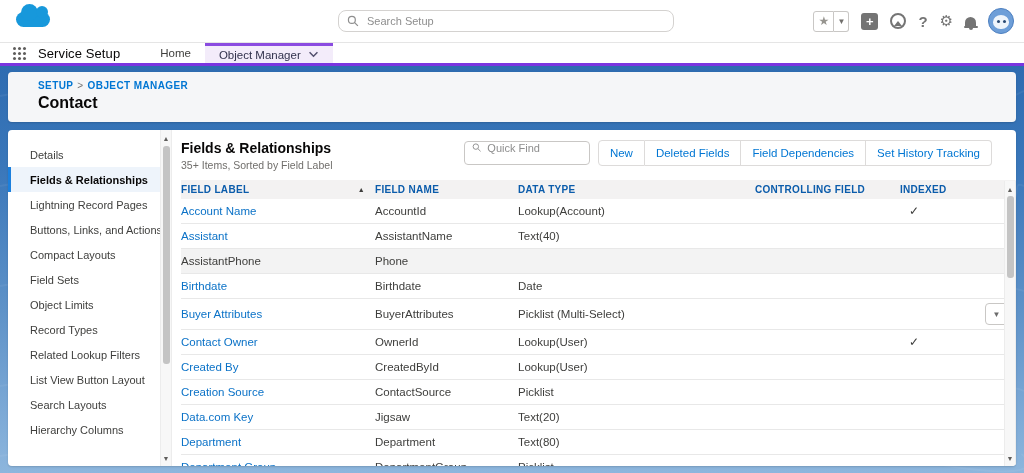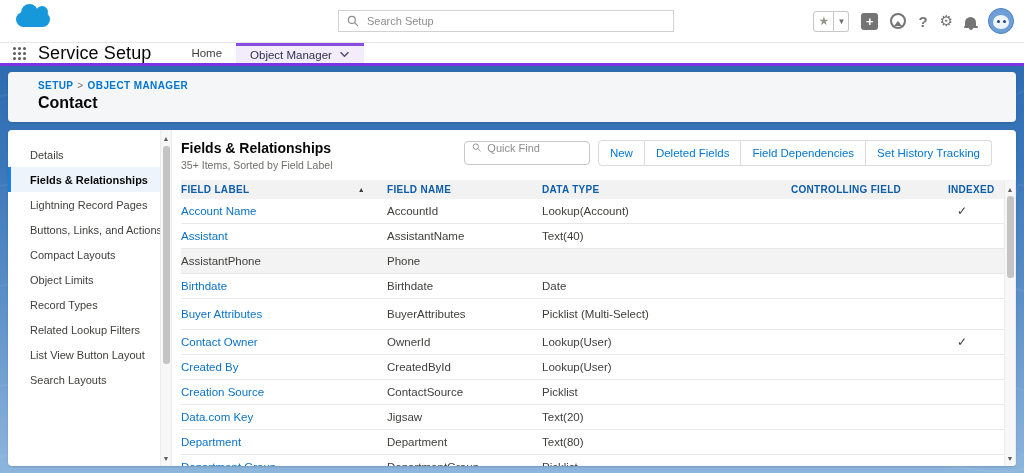--- a/index.html
+++ b/index.html
@@ -4,21 +4,21 @@
 <style>
   * { margin:0; padding:0; box-sizing:border-box; }
   html,body { width:1024px; height:473px; overflow:hidden; }
   body { font-family:"Liberation Sans", sans-serif; background:#fff; font-size:12px; color:#181818; }
 
   
   .global-header { height:42px; background:#fff; position:relative; display:flex; align-items:center; }
   .sf-logo { position:absolute; left:16px; top:12px; width:34px; height:15px; background:#1798db; border-radius:10px; }
   .sf-logo::before { content:''; position:absolute; width:17px; height:17px; background:#1798db; border-radius:50%; top:-8px; left:5px; }
   .sf-logo::after { content:''; position:absolute; width:12px; height:12px; background:#1798db; border-radius:50%; top:-6px; right:2px; }
-  .global-search { position:absolute; left:338px; top:10px; width:336px; height:22px; border:1px solid #d4d2d0; border-radius:0; background:#fff; display:flex; align-items:center; padding:0 8px; }
+  .global-search { position:absolute; left:338px; top:10px; width:336px; height:22px; border:1px solid #d4d2d0; border-radius:8px; background:#fff; display:flex; align-items:center; padding:0 8px; }
   .global-search input { border:none; outline:none; flex:1; font-size:11px; color:#444; margin-left:8px; font-family:"Liberation Sans",sans-serif; background:transparent; }
   .global-search input::placeholder { color:#8e8e8e; }
   .header-actions { position:absolute; right:10px; top:8px; display:flex; align-items:center; gap:12px; }
   .fav-group { display:flex; }
   .fav-star { width:21px; height:21px; border:1px solid #c9c7c5; border-radius:3px 0 0 3px; display:flex; align-items:center; justify-content:center; color:#96948f; font-size:12px; background:#fff; }
   .fav-caret { width:15px; height:21px; border:1px solid #c9c7c5; border-left:none; border-radius:0 3px 3px 0; display:flex; align-items:center; justify-content:center; color:#706e6b; font-size:8px; background:#fff; }
   .icon-btn { display:flex; align-items:center; justify-content:center; cursor:pointer; }
   .plus-sq { width:17px; height:17px; background:#747474; border-radius:3px; color:#fff; font-size:13px; font-weight:bold; line-height:15px; text-align:center; }
   .guide-ring { width:16px; height:16px; border:2px solid #747474; border-radius:50%; position:relative; overflow:hidden; }
   .guide-ring::after { content:''; position:absolute; bottom:1px; left:2px; border-left:4px solid transparent; border-right:4px solid transparent; border-bottom:5px solid #747474; }
@@ -30,21 +30,21 @@
   .avatar { width:26px; height:26px; border-radius:50%; background:#6d9ed8; position:relative; overflow:hidden; border:1px solid #4c7fc0; }
   .avatar::before { content:''; position:absolute; left:4px; top:6px; width:16px; height:14px; background:#eef4fb; border-radius:50% 50% 46% 46%; }
   .avatar::after { content:''; position:absolute; left:8px; top:11px; width:3px; height:3px; background:#2a4a74; border-radius:50%; box-shadow:6px 0 0 #2a4a74; }
 
   
   .nav-bar { height:24px; background:#fff; border-top:1px solid #e5e5e5; border-bottom:3px solid #7a35e0; display:flex; align-items:stretch; }
   .waffle-wrap { width:38px; display:flex; align-items:center; justify-content:center; cursor:pointer; }
   .waffle { width:13px; height:13px; position:relative; }
   .waffle i { position:absolute; width:3px; height:3px; background:#5f5e5c; border-radius:50%;
     box-shadow:5px 0 0 #5f5e5c,10px 0 0 #5f5e5c,0 5px 0 #5f5e5c,5px 5px 0 #5f5e5c,10px 5px 0 #5f5e5c,0 10px 0 #5f5e5c,5px 10px 0 #5f5e5c,10px 10px 0 #5f5e5c; }
-  .app-name { display:flex; align-items:center; font-size:18px; color:#080707; margin-right:26px; letter-spacing:.1px; }
+  .app-name { display:flex; align-items:center; font-size:13px; color:#080707; margin-right:26px; letter-spacing:.1px; }
   .nav-tab { display:flex; align-items:center; padding:0 14px; font-size:11.5px; color:#3e3e3c; cursor:pointer; gap:7px; }
   .nav-tab.active { background:#f3ecfa; border-top:3px solid #8a4be0; color:#32324d; }
 
   
   .setup-bg { height:407px; position:relative; background:linear-gradient(180deg,#2e6cb1 0%,#3a77ba 25%,#5e92c8 60%,#7ca9d6 85%,#8db6dd 100%); overflow:hidden; }
   .bg-waves { position:absolute; inset:0; pointer-events:none; }
 
   
   .crumb-card { position:absolute; left:8px; right:8px; top:6px; height:50px; background:#f5f6f8; border-radius:4px; padding:8px 30px 0; box-shadow:0 1px 2px rgba(0,0,0,.15); }
   .crumbs { font-size:10px; letter-spacing:.4px; color:#0176d3; font-weight:bold; }
@@ -76,21 +76,21 @@
   .quick-find { width:126px; height:24px; border:1px solid #c9c7c5; border-radius:4px; display:flex; align-items:flex-start; padding:0 7px; background:#fff; }
   .quick-find input { border:none; outline:none; width:100%; font-size:11px; margin-left:6px; color:#444; font-family:"Liberation Sans",sans-serif; background:transparent; }
   .quick-find input::placeholder { color:#8e8e8e; }
   .btn-group { display:flex; }
   .btn-group button { height:26px; padding:0 11px; background:#fff; border:1px solid #dddbda; border-left-width:0; color:#0176d3; font-size:11.5px; font-family:"Liberation Sans",sans-serif; cursor:pointer; white-space:nowrap; }
   .btn-group button:first-child { border-left-width:1px; border-radius:4px 0 0 4px; }
   .btn-group button:last-child { border-radius:0 4px 4px 0; }
 
   
   .tbl { margin-top:9px; }
-  .tbl-grid { display:grid; grid-template-columns:194px 143px 237px 145px 80px 1fr; align-items:center;gap:12px; }
+  .tbl-grid { display:grid; grid-template-columns:194px 143px 237px 145px 80px 1fr; align-items:center; }
   .tbl-head { background:#f3f2f2; height:19px; font-size:10px; font-weight:bold; color:#0b5cab; letter-spacing:.3px; }
   .tbl-head .hcell { display:flex; align-items:center; gap:4px; cursor:pointer; white-space:nowrap; }
   .sort-arrow { color:#3e3e3c; font-size:7px; margin-left:auto; margin-right:10px; }
   .trow { height:25px; border-bottom:1px solid #e8e8e8; font-size:11.5px; }
   .trow.tall { height:31px; }
   .trow.hl { background:#f3f3f3; }
   .trow .flabel { color:#0b72c7; cursor:pointer; white-space:nowrap; }
   .trow .fname, .trow .ftype { color:#3e3e3c; white-space:nowrap; }
   .trow .fcheck { color:#3e3e3c; font-size:12px; padding-left:9px; }
   .row-menu-btn { width:23px; height:22px; border:1px solid #c9c7c5; border-radius:4px; background:#fff; color:#6b6b6b; font-size:8px; display:flex; align-items:center; justify-content:center; cursor:pointer; margin-left:5px; }
@@ -162,25 +162,27 @@
   </section>
 
   <section class="main-card">
 
     <aside class="side-nav" id="side-nav">
         <div class="side-item">Details</div>
         <div class="side-item selected">Fields &amp; Relationships</div>
         <div class="side-item">Lightning Record Pages</div>
         <div class="side-item">Buttons, Links, and Actions</div>
         <div class="side-item">Compact Layouts</div>
+        <div class="side-item">Field Sets</div>
         <div class="side-item">Object Limits</div>
         <div class="side-item">Record Types</div>
         <div class="side-item">Related Lookup Filters</div>
         <div class="side-item">List View Button Layout</div>
         <div class="side-item">Search Layouts</div>
+        <div class="side-item">Hierarchy Columns</div>
       </aside>
 
     <div class="vscroll side-scroll">
       <div class="arr up">▲</div>
       <div class="thumb"></div>
       <div class="arr down">▼</div>
     </div>
 
     <div class="content">
       <div class="content-head">

